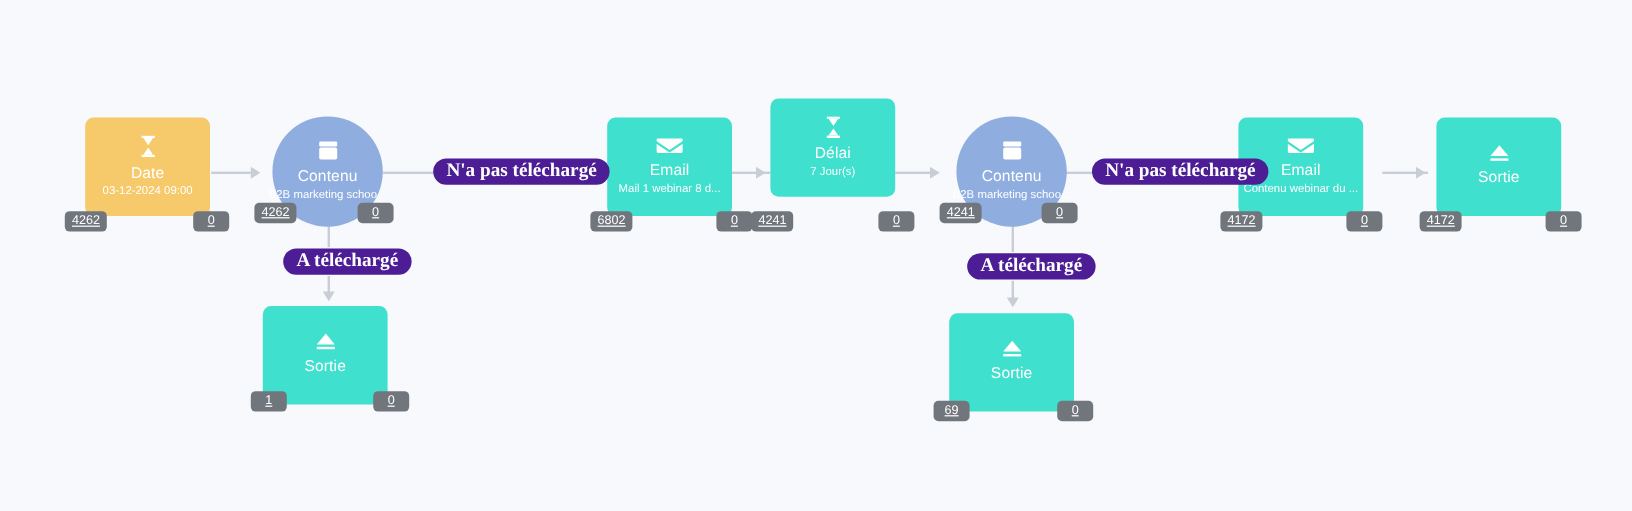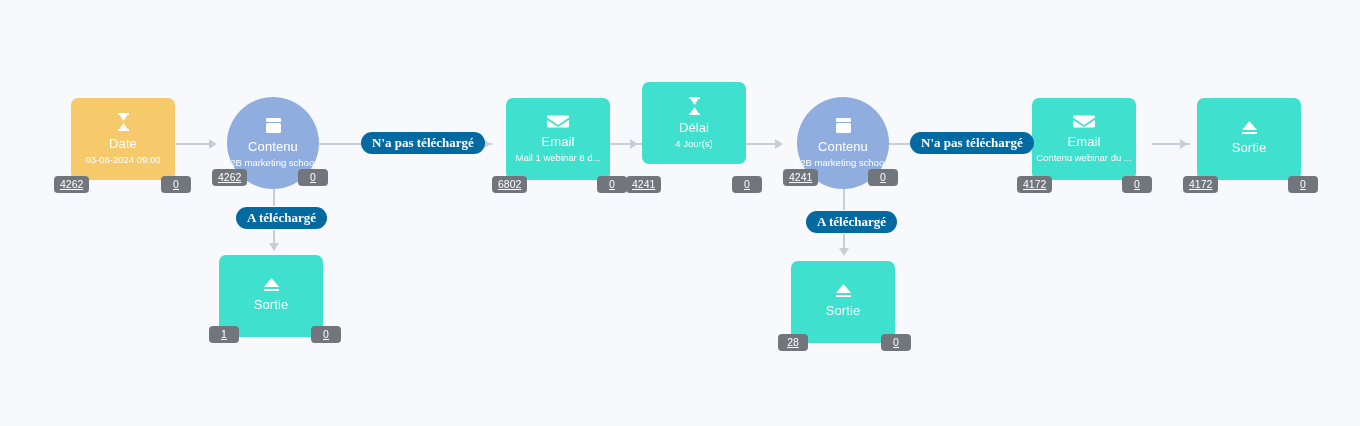--- a/index.html
+++ b/index.html
@@ -84,26 +84,26 @@
     text-decoration: underline;
     z-index: 6;
   }
 
   
   .pill {
     position: absolute;
     height: 22px;
     padding: 0 11px;
     box-sizing: border-box;
-    background: #0369a1;
+    background: #4c1d95;
     border-radius: 11px;
     color: #ffffff;
     font-family: "Liberation Serif", serif;
     font-weight: bold;
-    font-size: 13px;
+    font-size: 16px;
     line-height: 22px;
     white-space: nowrap;
     text-align: center;
     z-index: 5;
   }
 
   
   .conn {
     position: absolute;
     background: #c9ced6;
@@ -164,21 +164,21 @@
   <div class="node box amber" style="left:71px; top:98px;">
     <span class="icon">
       <svg width="15" height="18" viewBox="0 0 15 18" fill="#ffffff" aria-hidden="true">
         <rect x="2" y="0" width="11" height="2"></rect>
         <rect x="2" y="16" width="11" height="2"></rect>
         <path d="M3.5 2 h8 l-4 6 z"></path>
         <path d="M3.5 16 h8 l-4 -6 z"></path>
       </svg>
     </span>
     <span class="title">Date</span>
-    <span class="subtitle">03-08-2024 09:00</span>
+    <span class="subtitle">03-12-2024 09:00</span>
   </div>
   <div class="badge" style="left:54px; top:176px;">4262</div>
   <div class="badge" style="left:161px; top:176px;">0</div>
 
   <div class="node circle blue" style="left:227px; top:97px;">
     <span class="icon">
       <svg width="17" height="17" viewBox="0 0 17 17" fill="#ffffff" aria-hidden="true">
         <rect x="1" y="1" width="15" height="4" rx="1"></rect>
         <rect x="1" y="6" width="15" height="10" rx="1.5"></rect>
       </svg>
@@ -222,21 +222,21 @@
   <div class="node box teal" style="left:642px; top:82px;">
     <span class="icon">
       <svg width="15" height="18" viewBox="0 0 15 18" fill="#ffffff" aria-hidden="true">
         <rect x="2" y="0" width="11" height="2"></rect>
         <rect x="2" y="16" width="11" height="2"></rect>
         <path d="M3.5 2 h8 l-4 6 z"></path>
         <path d="M3.5 16 h8 l-4 -6 z"></path>
       </svg>
     </span>
     <span class="title">Délai</span>
-    <span class="subtitle">4 Jour(s)</span>
+    <span class="subtitle">7 Jour(s)</span>
   </div>
   <div class="badge" style="left:626px; top:176px;">4241</div>
   <div class="badge" style="left:732px; top:176px;">0</div>
 
   <div class="node circle blue" style="left:797px; top:97px;">
     <span class="icon">
       <svg width="17" height="17" viewBox="0 0 17 17" fill="#ffffff" aria-hidden="true">
         <rect x="1" y="1" width="15" height="4" rx="1"></rect>
         <rect x="1" y="6" width="15" height="10" rx="1.5"></rect>
       </svg>
@@ -252,21 +252,21 @@
   <div class="node box teal" style="left:791px; top:261px;">
     <span class="icon">
       <svg width="17" height="15" viewBox="0 0 17 15" fill="#ffffff" aria-hidden="true">
         <path d="M8.5 1 L16 10 H1 z"></path>
         <rect x="1" y="12" width="15" height="2"></rect>
       </svg>
     </span>
     <span class="title">Sortie</span>
     <span class="subtitle"></span>
   </div>
-  <div class="badge" style="left:778px; top:334px;">28</div>
+  <div class="badge" style="left:778px; top:334px;">69</div>
   <div class="badge" style="left:881px; top:334px;">0</div>
 
   <div class="pill" style="left:910px; top:132px;">N'a pas téléchargé</div>
 
   <div class="node box teal" style="left:1032px; top:98px;">
     <span class="icon">
       <svg width="22" height="15" viewBox="0 0 22 15" fill="#ffffff" aria-hidden="true">
         <path d="M1 1.5 h20 a1 1 0 0 1 1 1 v1 L11 11 L0 3.5 v-1 a1 1 0 0 1 1-1 z"></path>
         <path d="M0 5.8 L11 13 L22 5.8 V12 a1.5 1.5 0 0 1 -1.5 1.5 H1.5 A1.5 1.5 0 0 1 0 12 z"></path>
       </svg>

